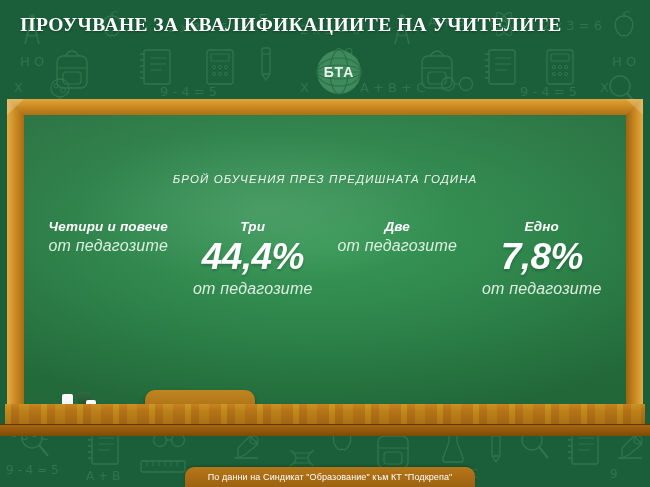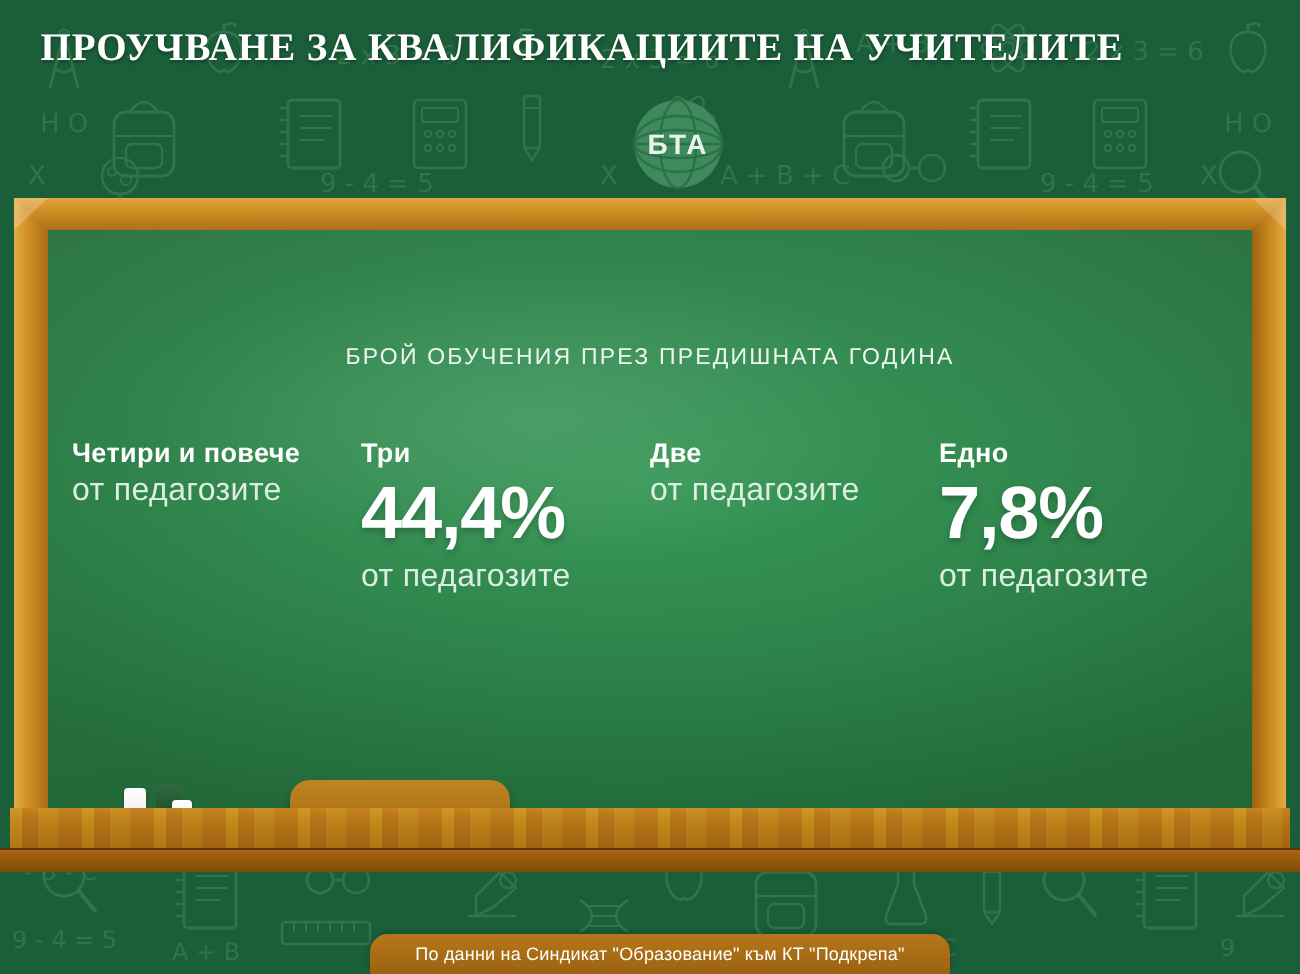--- a/index.html
+++ b/index.html
@@ -37,20 +37,21 @@
   .bta-logo{
     position:absolute; left:309px; top:48px;
     width:60px; height:48px;
   }
 
   
   .board-wrap{
     position:absolute;
     left:7px; top:99px; width:636px; height:322px;
     z-index:2;
+    font-style:italic;
   }
   
   .frame{
     position:absolute; inset:0;
     background:
       linear-gradient(180deg,#c9881f 0%,#b8761a 45%,#9c5f13 100%);
     clip-path:polygon(0 0,100% 0,100% 100%,0 100%);
   }
   .frame-grain{
     position:absolute; inset:0;
@@ -119,21 +120,21 @@
     font-size:11.5px;
     letter-spacing:1.1px;
     font-family:"Liberation Sans", sans-serif;
     white-space:nowrap;
   }
   .stats{
     position:absolute; left:12px; top:104px; width:578px;
     display:flex;
     align-items:flex-start;
   }
-  .stat{ flex:1 1 0; }
+  .stat{ flex:1 1 0; text-align:center; }
   .stat-label{
     color:#ffffff;
     font-size:13.5px;
     font-weight:bold;
     font-family:"Liberation Sans", sans-serif;
     letter-spacing:.2px;
     white-space:nowrap;
   }
   .stat-value{
     color:#ffffff;

